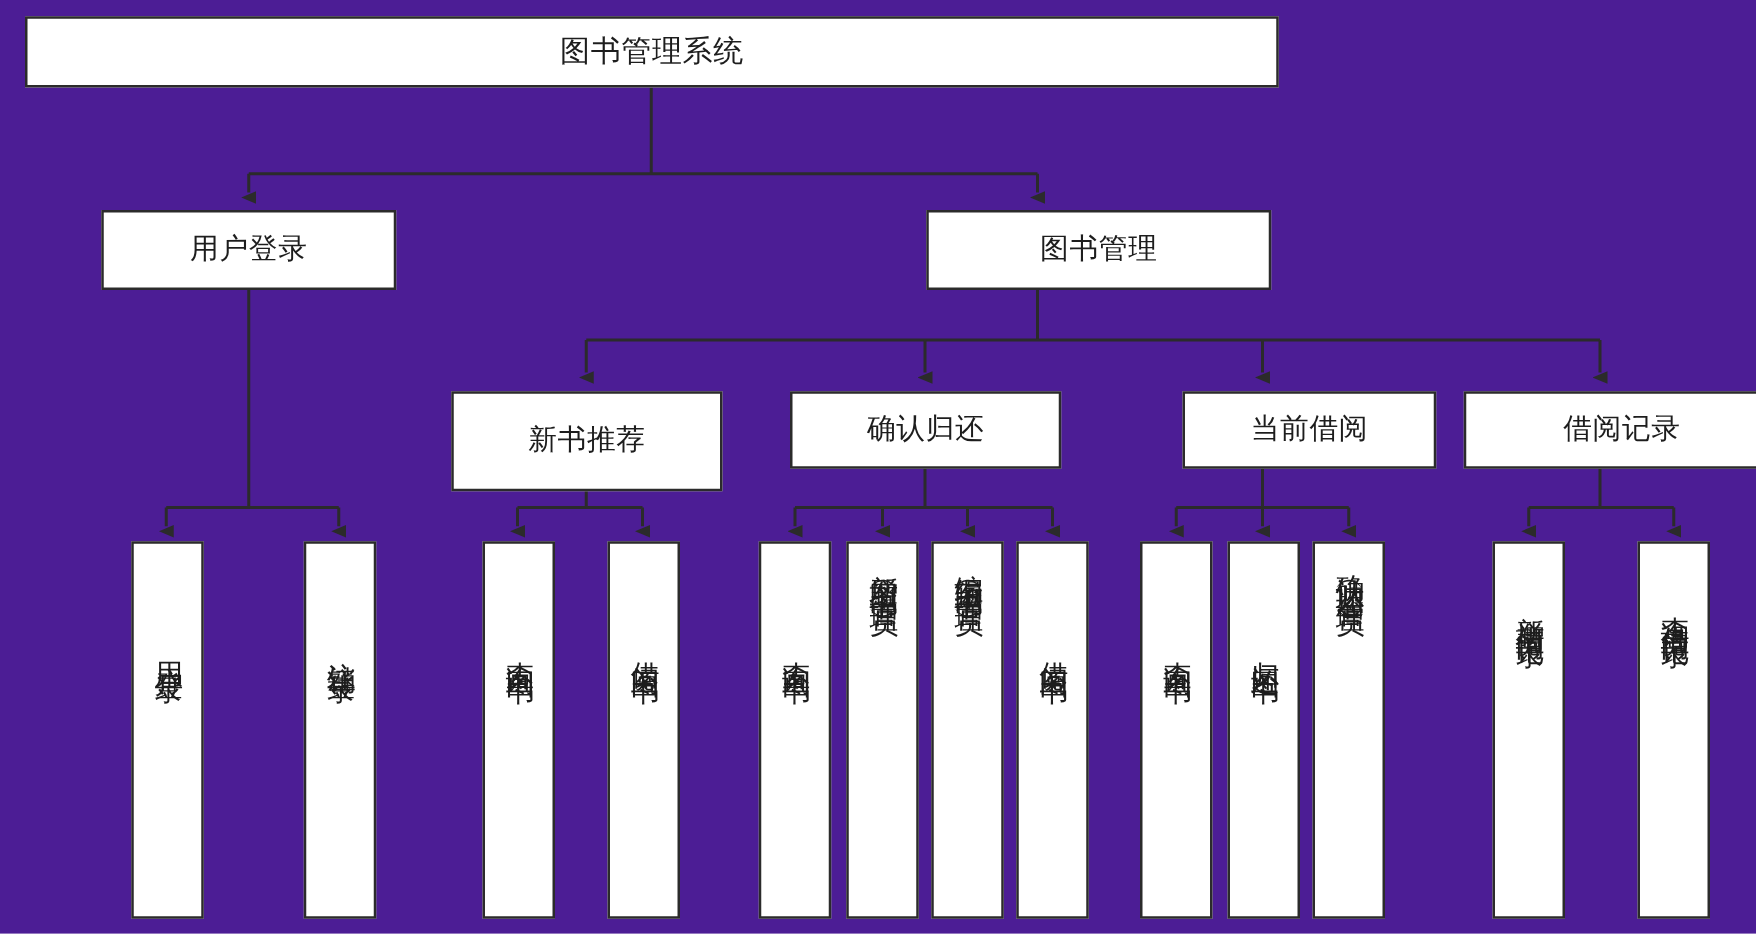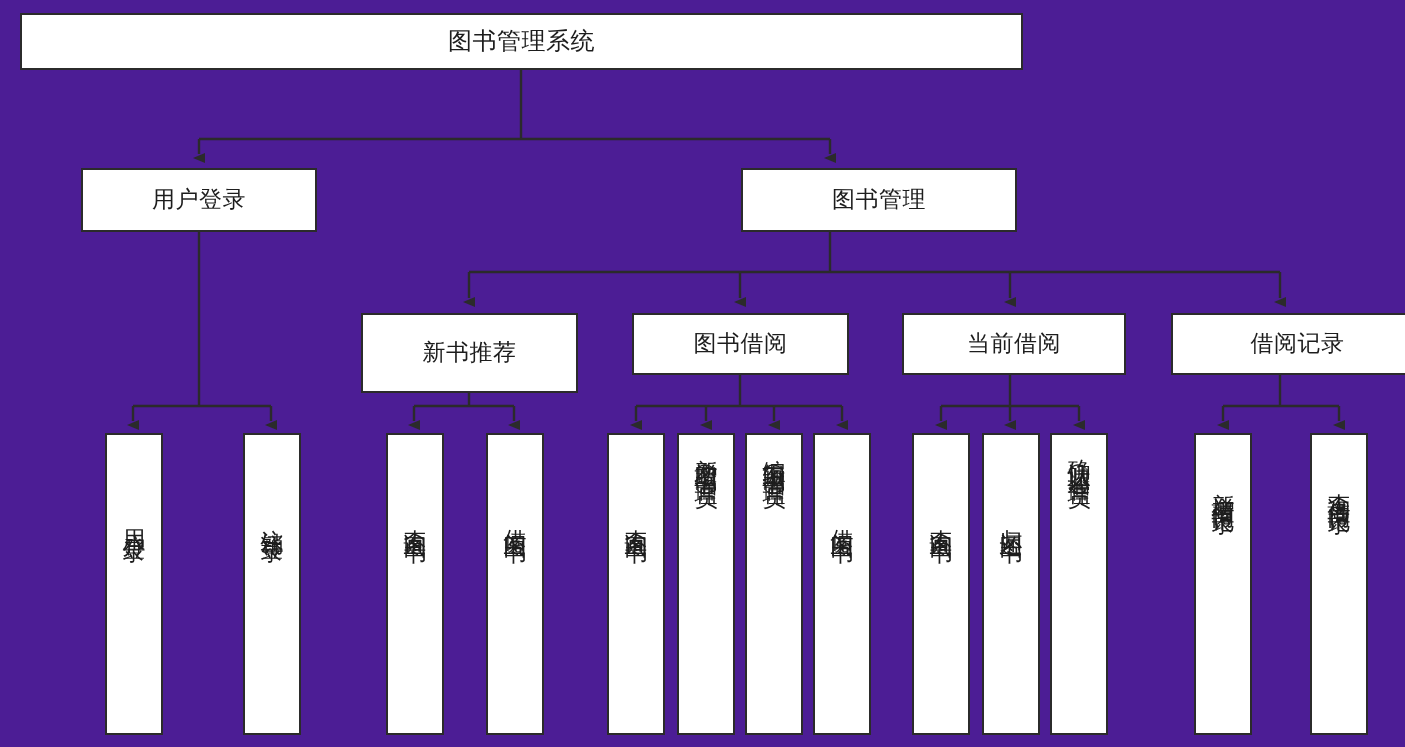--- a/index.html
+++ b/index.html
@@ -145,23 +145,23 @@
     <span class="label">用户登录</span>
   </div>
   <div class="node h" style="left:711px; top:168px; width:276px; height:64px;margin-left:30px;">
     <span class="label">图书管理</span>
   </div>
 
   <div class="node h" style="left:361px; top:313px; width:217px; height:80px;">
     <span class="label">新书推荐</span>
   </div>
   <div class="node h" style="left:632px; top:313px; width:217px; height:62px;">
-    <span class="label">图书借阅</span>
-  </div>
-  <div class="node h" style="left:902px; top:313px; width:224px; height:62px;">
+    <span class="label">确认归还</span>
+  </div>
+  <div class="node h" style="left:946px; top:313px; width:203px; height:62px;">
     <span class="label">当前借阅</span>
   </div>
   <div class="node h" style="left:1171px; top:313px; width:253px; height:62px;">
     <span class="label">借阅记录</span>
   </div>
 
   <div class="node v" style="left:105px; top:433px; width:58px; height:302px; padding-top:76px;">
     <span class="label">用户登录</span>
   </div>
   <div class="node v" style="left:243px; top:433px; width:58px; height:302px; padding-top:76px;">

